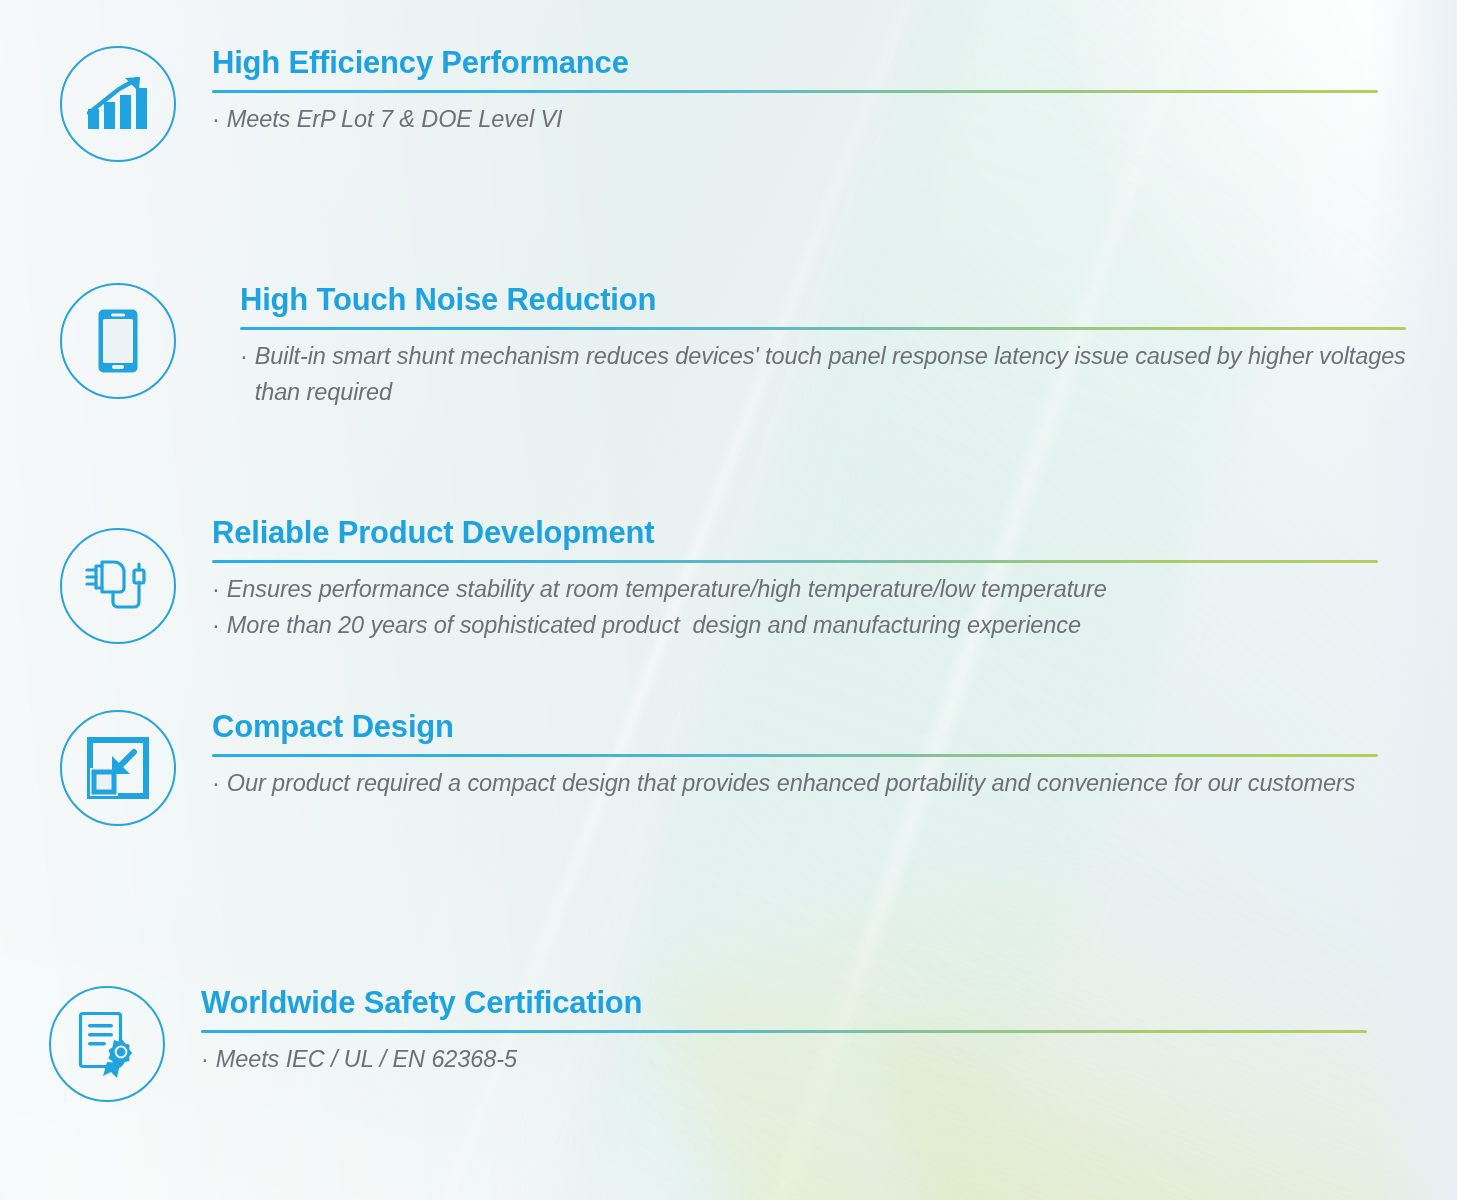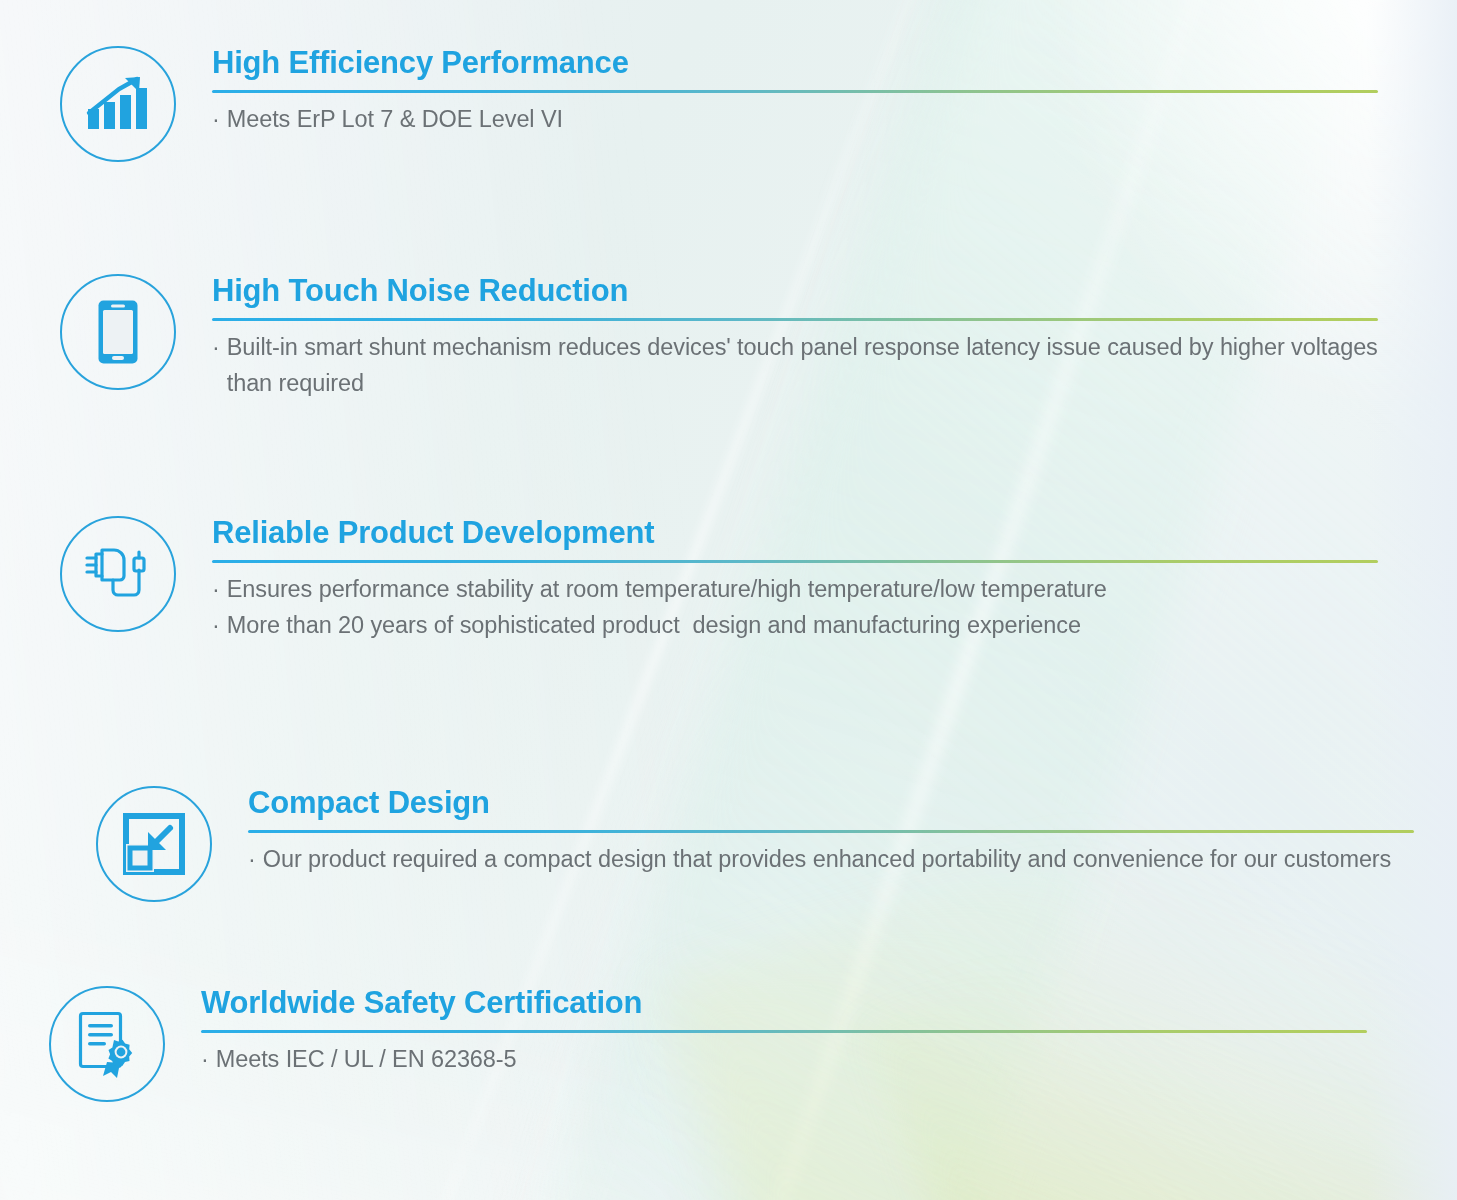--- a/index.html
+++ b/index.html
@@ -186,27 +186,27 @@
     align-items: flex-start;
     white-space: pre-wrap;
   }
   .bullet-dot {
     flex: 0 0 auto;
     margin-right: 7px;
     color: #6B7175;
     font-size: 23.5px;
     line-height: 1.52;
   }
-  .bullet-text { flex: 1 1 auto; }
+  .bullet-text { flex: 1 1 auto; font-style: italic; }
 
   
   .feature-0 { top: 46px; }
-  .feature-1 { top: 274px; }
-  .feature-2 { top: 516px; }
-  .feature-3 { top: 786px; padding-left: 36px; }
+  .feature-1 { top: 283px; gap: 28px; }
+  .feature-2 { top: 516px; align-items: flex-end; }
+  .feature-3 { top: 710px; }
   .feature-4 { top: 986px; justify-content: flex-end; }
 </style>
 </head>
 <body>
 
 <div class="bg-root">
   <div class="bg-wash-a"></div>
   <div class="bg-teal-band"></div>
   <div class="bg-wash-b"></div>
   <div class="bg-streak-1"></div>

